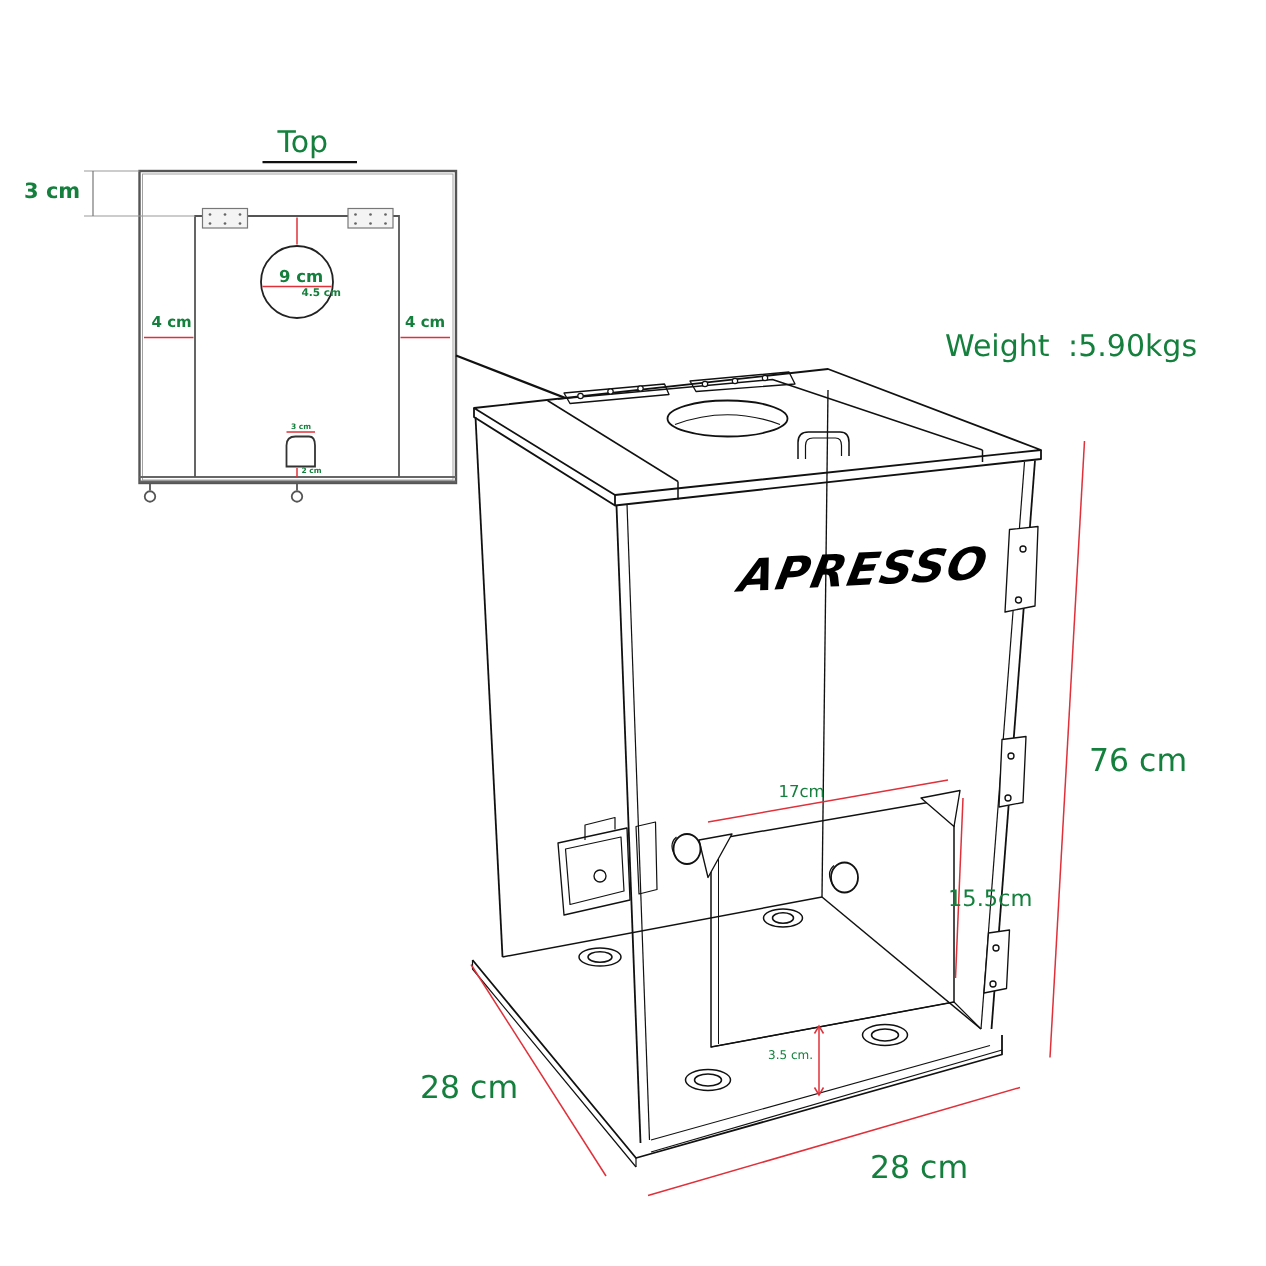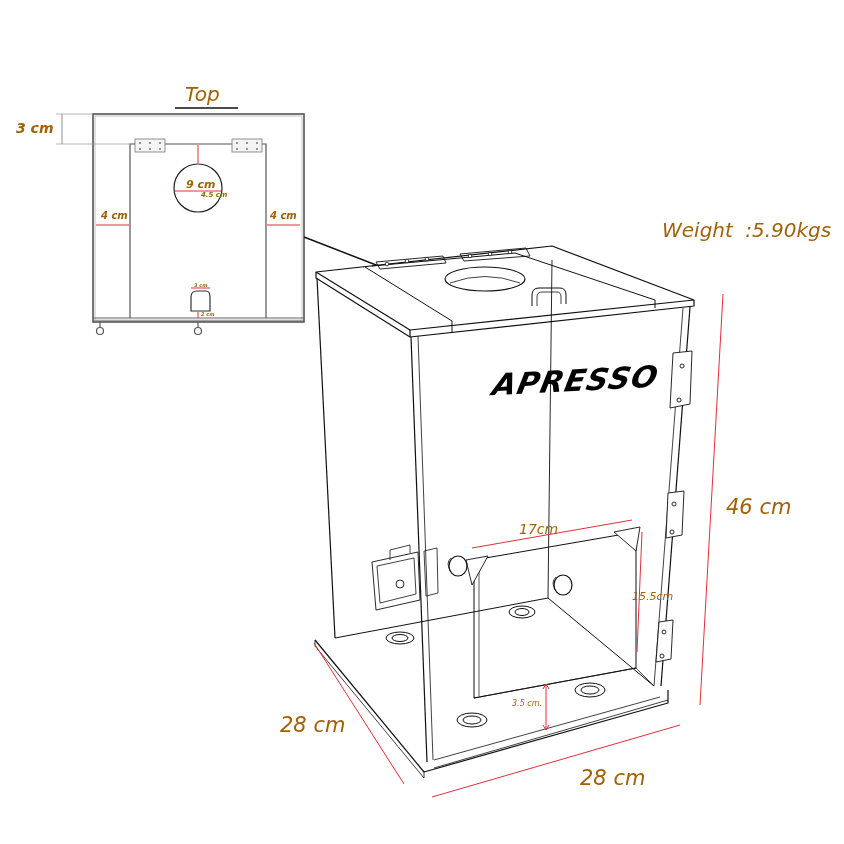--- a/index.html
+++ b/index.html
@@ -1,18 +1,18 @@
 <!DOCTYPE html>
 <html><head>
 <meta charset="utf-8">
 <style>
   html, body { margin:0; padding:0; background:#ffffff; }
   body { width:844px; height:844px; position:relative; overflow:hidden; font-family:"DejaVu Sans", sans-serif; }
   svg { position:absolute; left:0; top:0; }
-  .lbl { position:absolute; color:#a16207; white-space:nowrap; font-family:"DejaVu Sans", sans-serif;font-style:italic; }
+  .lbl { position:absolute; color:#15803d; white-space:nowrap; font-family:"DejaVu Sans", sans-serif; }
   .lbl-big { font-size:21px; }
   .lbl-bold { font-weight:bold; }
   .logo { position:absolute; font-family:"DejaVu Sans", sans-serif; font-weight:bold; font-style:italic; font-size:30px; letter-spacing:1px; color:#000; transform:skewX(-14deg) rotate(-3deg); }
 </style>
 </head>
 <body>
 
 <svg width="844" height="844" viewBox="0 0 844 844">
 
   <g fill="none" stroke="#444" stroke-width="1.2">
@@ -175,23 +175,23 @@
 <div class="lbl lbl-bold" style="left:16px; top:120px; font-size:14px;">3 cm</div>
 <div class="lbl lbl-bold" style="left:201px; top:151px; font-size:7px;margin-top:40px;">4.5 cm</div>
 <div class="lbl lbl-bold" style="left:186px; top:178px; font-size:11px;">9 cm</div>
 <div class="lbl lbl-bold" style="left:101px; top:210px; font-size:10px;">4 cm</div>
 <div class="lbl lbl-bold" style="left:270px; top:210px; font-size:10px;">4 cm</div>
 <div class="lbl lbl-bold" style="left:194px; top:282px; font-size:5px;">3 cm</div>
 <div class="lbl lbl-bold" style="left:201px; top:311px; font-size:5px;">2 cm</div>
 
 <div class="logo" style="left:494px; top:363px;">APRESSO</div>
 
-<div class="lbl" style="left:662px; top:218px; font-size:20px;">
+<div class="lbl" style="left:630px; top:218px; font-size:20px;">
   <span>Weight</span>
   <span style="margin-left:6px;">:</span><span>5.90kgs</span>
 </div>
 
-<div class="lbl lbl-big" style="left:726px; top:495px;">46 cm</div>
+<div class="lbl lbl-big" style="left:726px; top:495px;">76 cm</div>
 <div class="lbl lbl-big" style="left:280px; top:713px;">28 cm</div>
 <div class="lbl lbl-big" style="left:580px; top:766px;">28 cm</div>
-<div class="lbl" style="left:519px; top:521px; font-size:14px;">17cm</div>
-<div class="lbl" style="left:632px; top:590px; font-size:11px;">15.5cm</div>
+<div class="lbl" style="left:519px; top:521px; font-size:11px;">17cm</div>
+<div class="lbl" style="left:632px; top:590px; font-size:15px;">15.5cm</div>
 <div class="lbl" style="left:512px; top:699px; font-size:8px;">3.5 cm.</div>
 
 </body></html>

